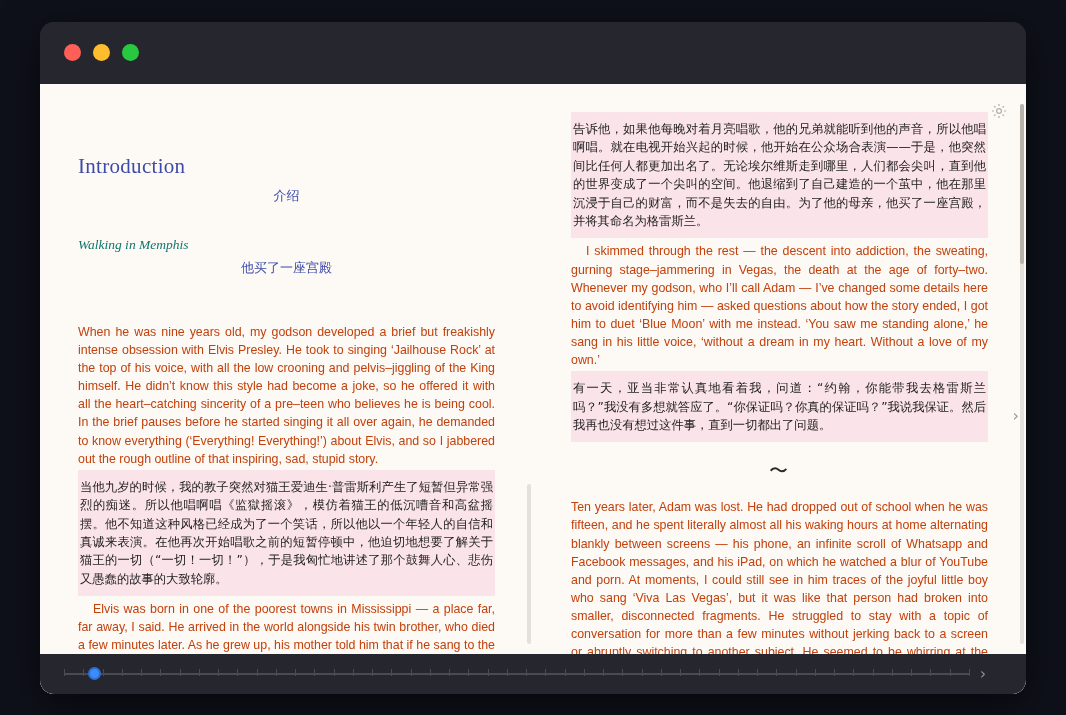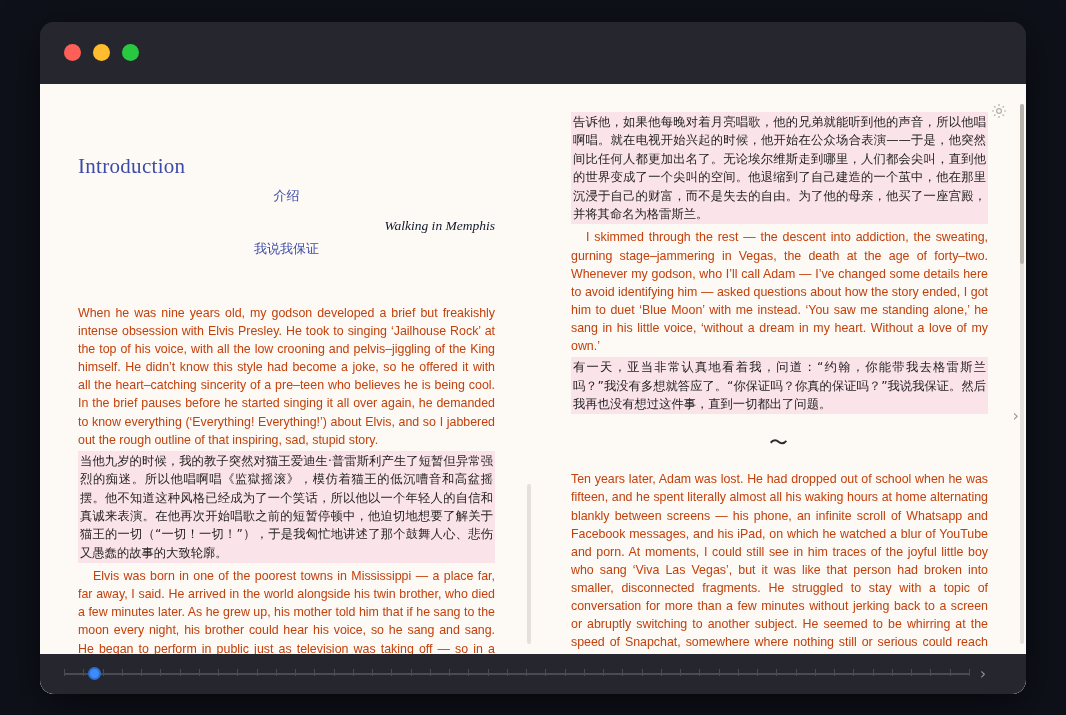--- a/index.html
+++ b/index.html
@@ -79,23 +79,23 @@
     font-family: "DejaVu Sans", sans-serif;
     font-size: 13px;
     color: #3c4ba8;
     text-align: center;
     margin-top: 8px;
   }
   .subtitle-en {
     font-family: "Liberation Serif", serif;
     font-style: italic;
     font-size: 13.5px;
-    color: #0f172a;
-    text-align: right;
-    margin-top: 13px;
+    color: #0f766e;
+    text-align: left;
+    margin-top: 32px;
   }
   .subtitle-zh {
     font-family: "DejaVu Sans", sans-serif;
     font-size: 13px;
     color: #3c4ba8;
     text-align: center;
     margin-top: 6px;
   }
   p {
     margin: 0 0 2px 0;
@@ -108,21 +108,21 @@
     text-align: justify;
     text-justify: inter-word;
   }
   .zh {
     font-family: "DejaVu Sans", sans-serif;
     font-size: 12.3px;
     line-height: 18.4px;
     color: #1d1d1f;
     text-align: justify;
     background: #fbe3ea;
-    padding: 1px 2px;
+    padding: 8px 2px;
     margin-bottom: 4px;
   }
   .indent { text-indent: 15px; }
   .gap-top { margin-top: 14px; }
   .divider {
     text-align: center;
     font-size: 19px;
     color: #2b2b2b;
     letter-spacing: 2px;
     margin: 16px 0 14px 0;
@@ -242,21 +242,21 @@
           <path d="M12 2.6v2.6M12 18.8v2.6M2.6 12h2.6M18.8 12h2.6M5.4 5.4l1.9 1.9M16.7 16.7l1.9 1.9M18.6 5.4l-1.9 1.9M7.3 16.7l-1.9 1.9"></path>
         </svg>
       </div>
 
       <div class="columns">
 
         <div class="col">
           <div class="title-en">Introduction</div>
           <div class="title-zh">介绍</div>
           <div class="subtitle-en">Walking in Memphis</div>
-          <div class="subtitle-zh">我说我保证</div>
+          <div class="subtitle-zh">他买了一座宫殿</div>
 
           <p class="en gap-top" style="margin-top:46px">When he was nine years old, my godson developed a brief but freakishly intense obsession with Elvis Presley. He took to singing ‘Jailhouse Rock’ at the top of his voice, with all the low crooning and pelvis–jiggling of the King himself. He didn’t know this style had become a joke, so he offered it with all the heart–catching sincerity of a pre–teen who believes he is being cool. In the brief pauses before he started singing it all over again, he demanded to know everything (‘Everything! Everything!’) about Elvis, and so I jabbered out the rough outline of that inspiring, sad, stupid story.</p>
           <p class="zh">当他九岁的时候，我的教子突然对猫王爱迪生·普雷斯利产生了短暂但异常强烈的痴迷。所以他唱啊唱《监獄摇滚》，模仿着猫王的低沉嘈音和高盆摇摆。他不知道这种风格已经成为了一个笑话，所以他以一个年轻人的自信和真诚来表演。在他再次开始唱歌之前的短暂停顿中，他迫切地想要了解关于猫王的一切（“一切！一切！”），于是我匈忙地讲述了那个鼓舞人心、悲伤又愚蠢的故事的大致轮廓。</p>
           <p class="en indent">Elvis was born in one of the poorest towns in Mississippi — a place far, far away, I said. He arrived in the world alongside his twin brother, who died a few minutes later. As he grew up, his mother told him that if he sang to the moon every night, his brother could hear his voice, so he sang and sang. He began to perform in public just as television was taking off — so in a sudden swoosh, he became more famous than anyone had ever been before. Everywhere Elvis went, people would scream, until his world became a chamber of screams. He retreated into a cocoon of his own construction, where he gloried in his possessions in place of his lost freedom. For his mother he bought a place and named it Graceland.</p>
 
           <div class="leftscroll"></div>
         </div>
 
         <div class="col">
           <p class="zh">告诉他，如果他每晚对着月亮唱歌，他的兄弟就能听到他的声音，所以他唱啊唱。就在电视开始兴起的时候，他开始在公众场合表演——于是，他突然间比任何人都更加出名了。无论埃尔维斯走到哪里，人们都会尖叫，直到他的世界变成了一个尖叫的空间。他退缩到了自己建造的一个茧中，他在那里沉浸于自己的财富，而不是失去的自由。为了他的母亲，他买了一座宫殿，并将其命名为格雷斯兰。</p>

